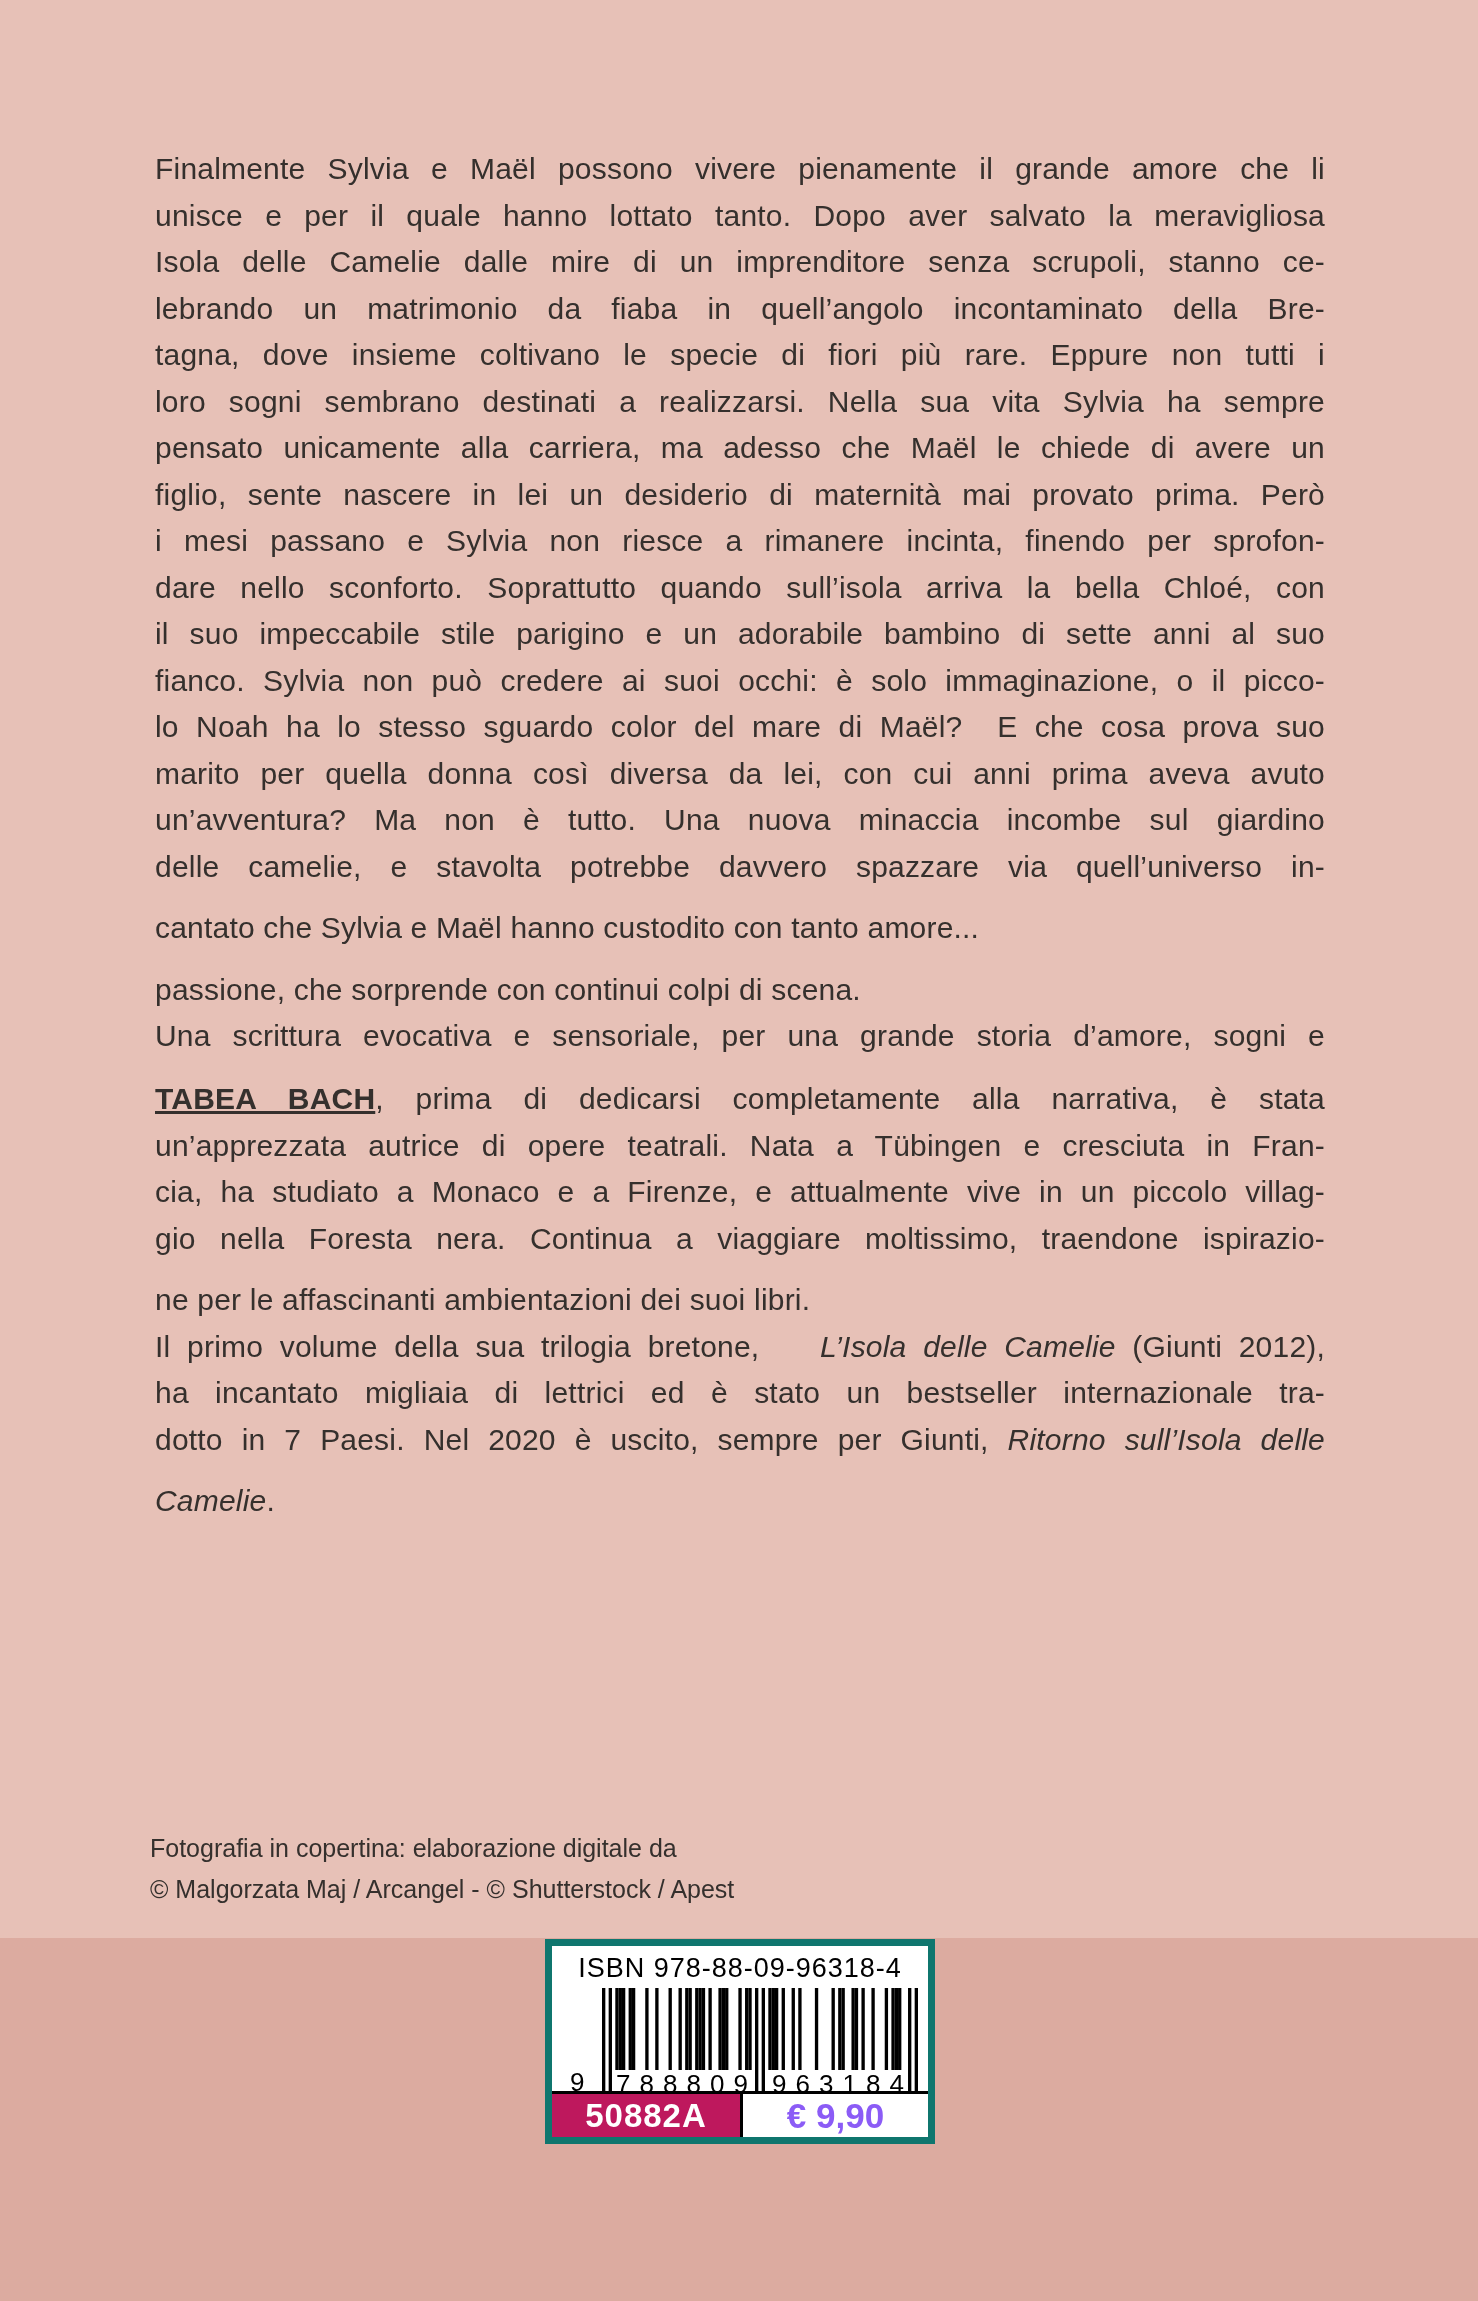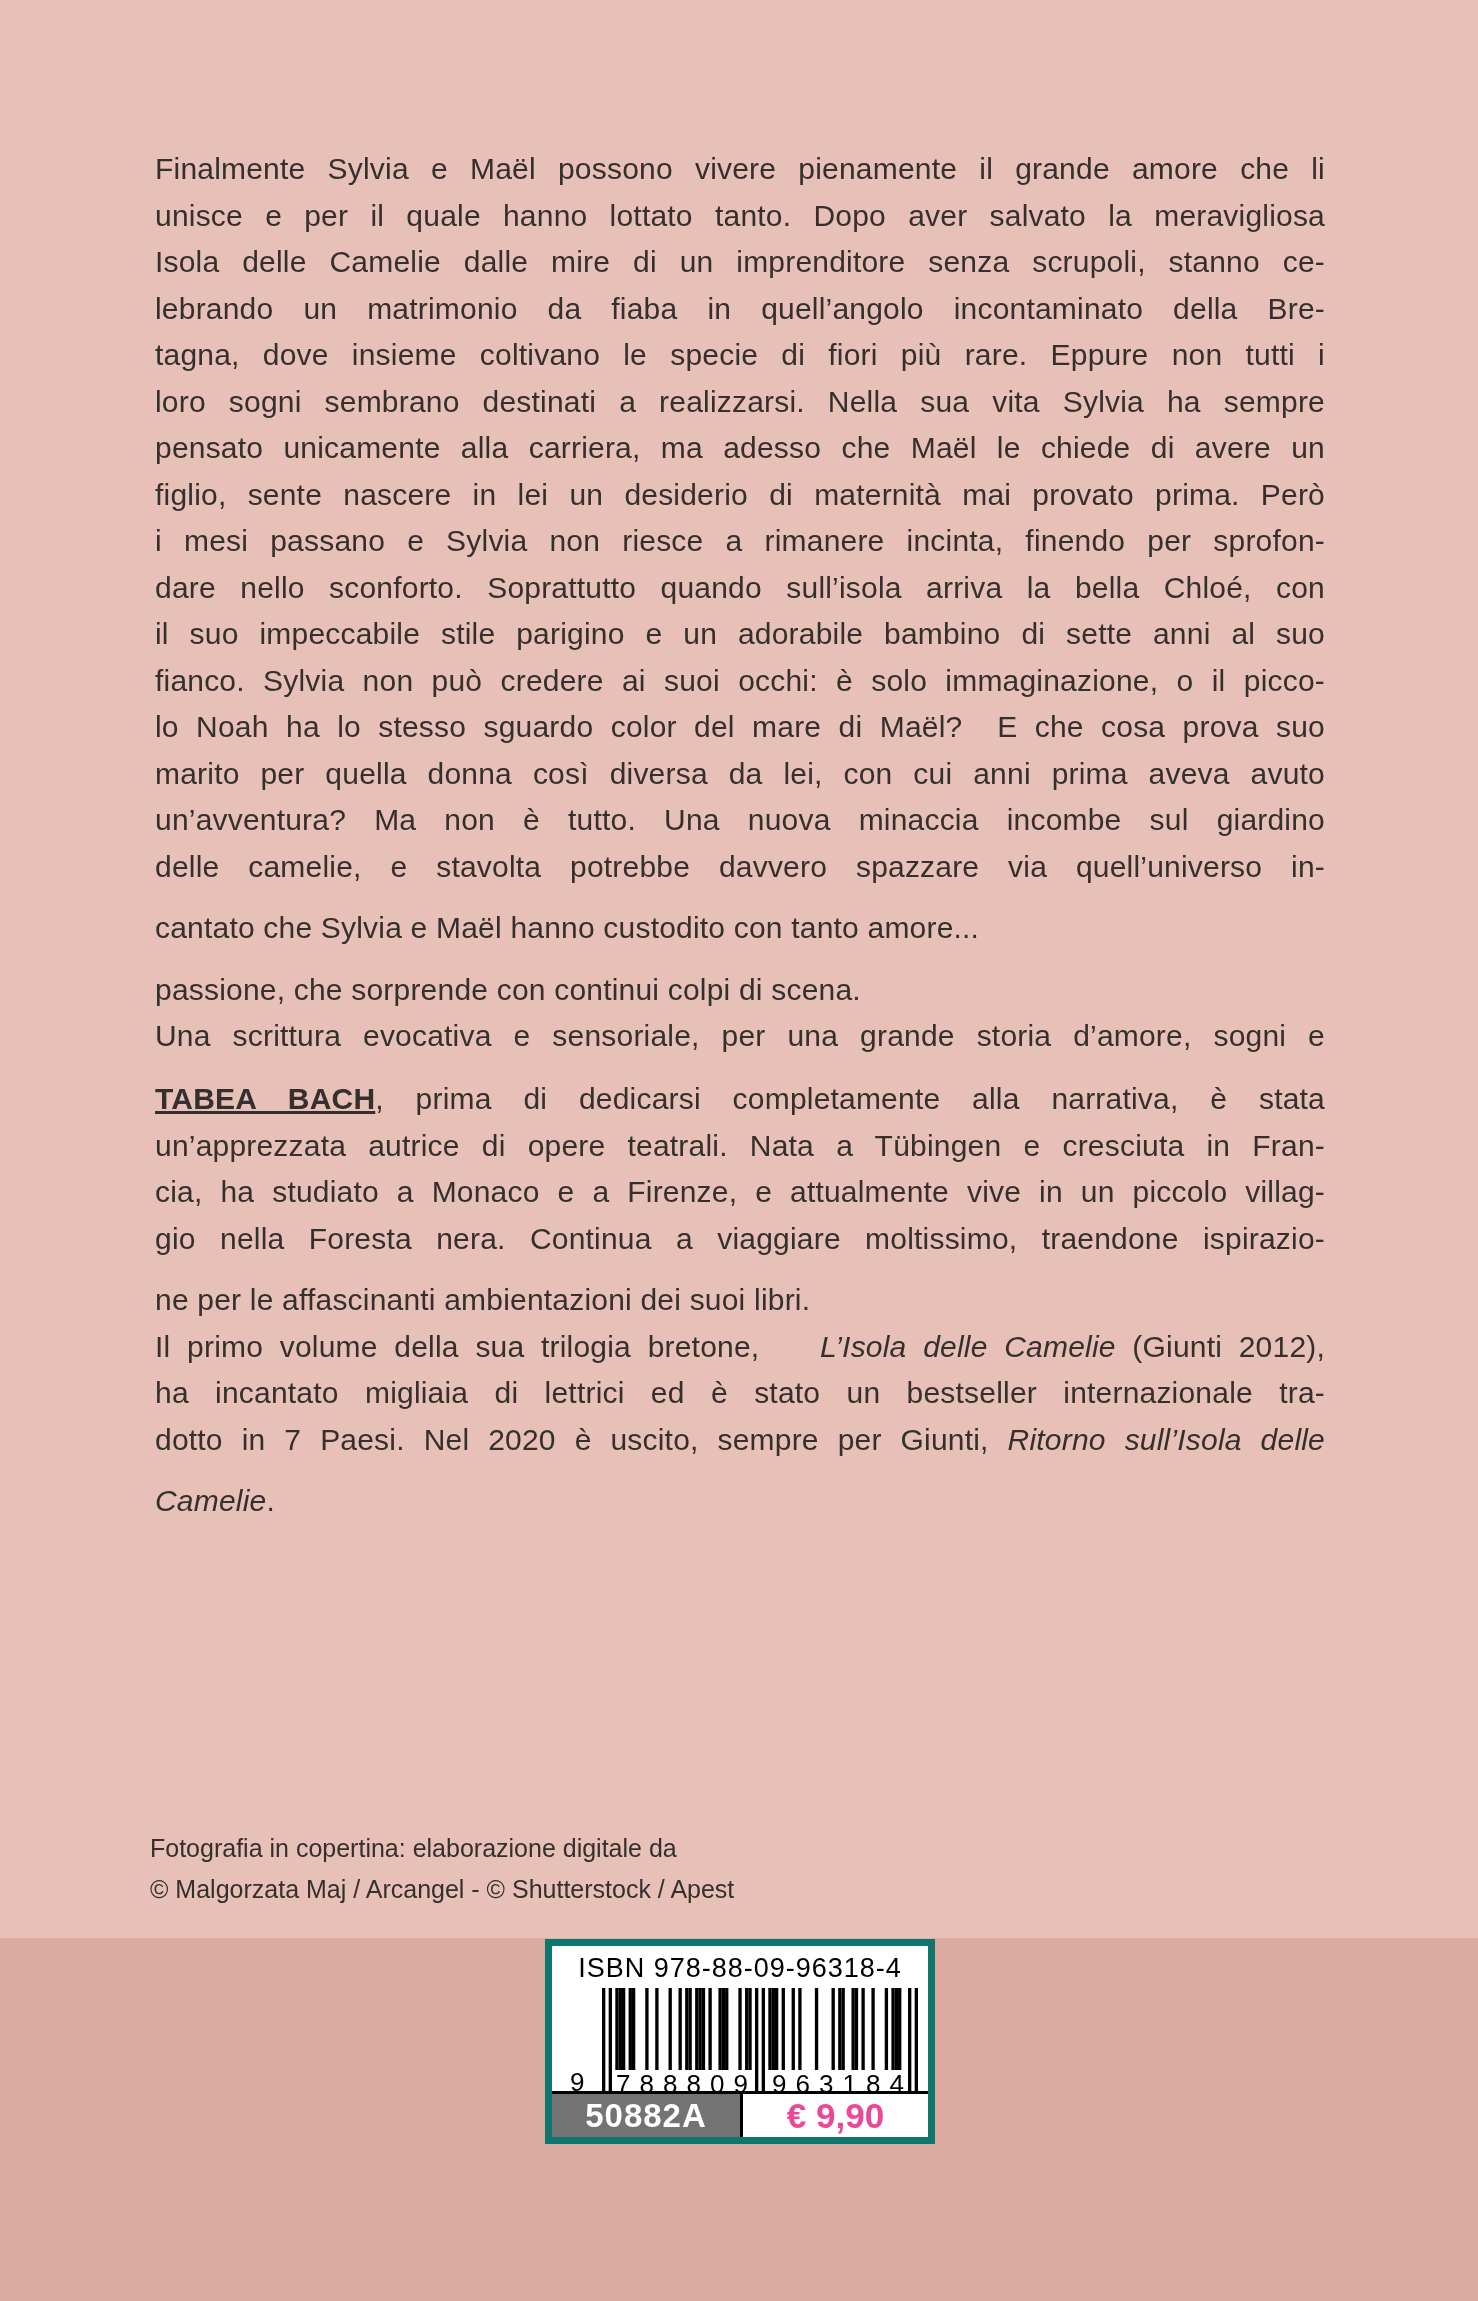--- a/index.html
+++ b/index.html
@@ -74,27 +74,27 @@
     font-size:26px;line-height:24px;color:#000;
   }
   #price-row{
     position:absolute;left:0;bottom:0;width:100%;height:46px;
     display:flex;
     border-top:3px solid #000;
     box-sizing:border-box;
   }
   #code-cell{
     width:50%;height:100%;
-    background:#737373;color:#fff;
+    background:#be185d;color:#fff;
     display:flex;align-items:center;justify-content:center;
     font-size:33px;font-weight:700;letter-spacing:1px;
   }
   #price-cell{
     width:50%;height:100%;
-    background:#fff;color:#ec4899;
+    background:#fff;color:#8b5cf6;
     border-left:3px solid #000;box-sizing:border-box;
     display:flex;align-items:center;justify-content:center;
     font-size:35px;font-weight:700;text-align:right;
   }
 </style>
 </head>
 <body>
 
 <div id="page">
 

